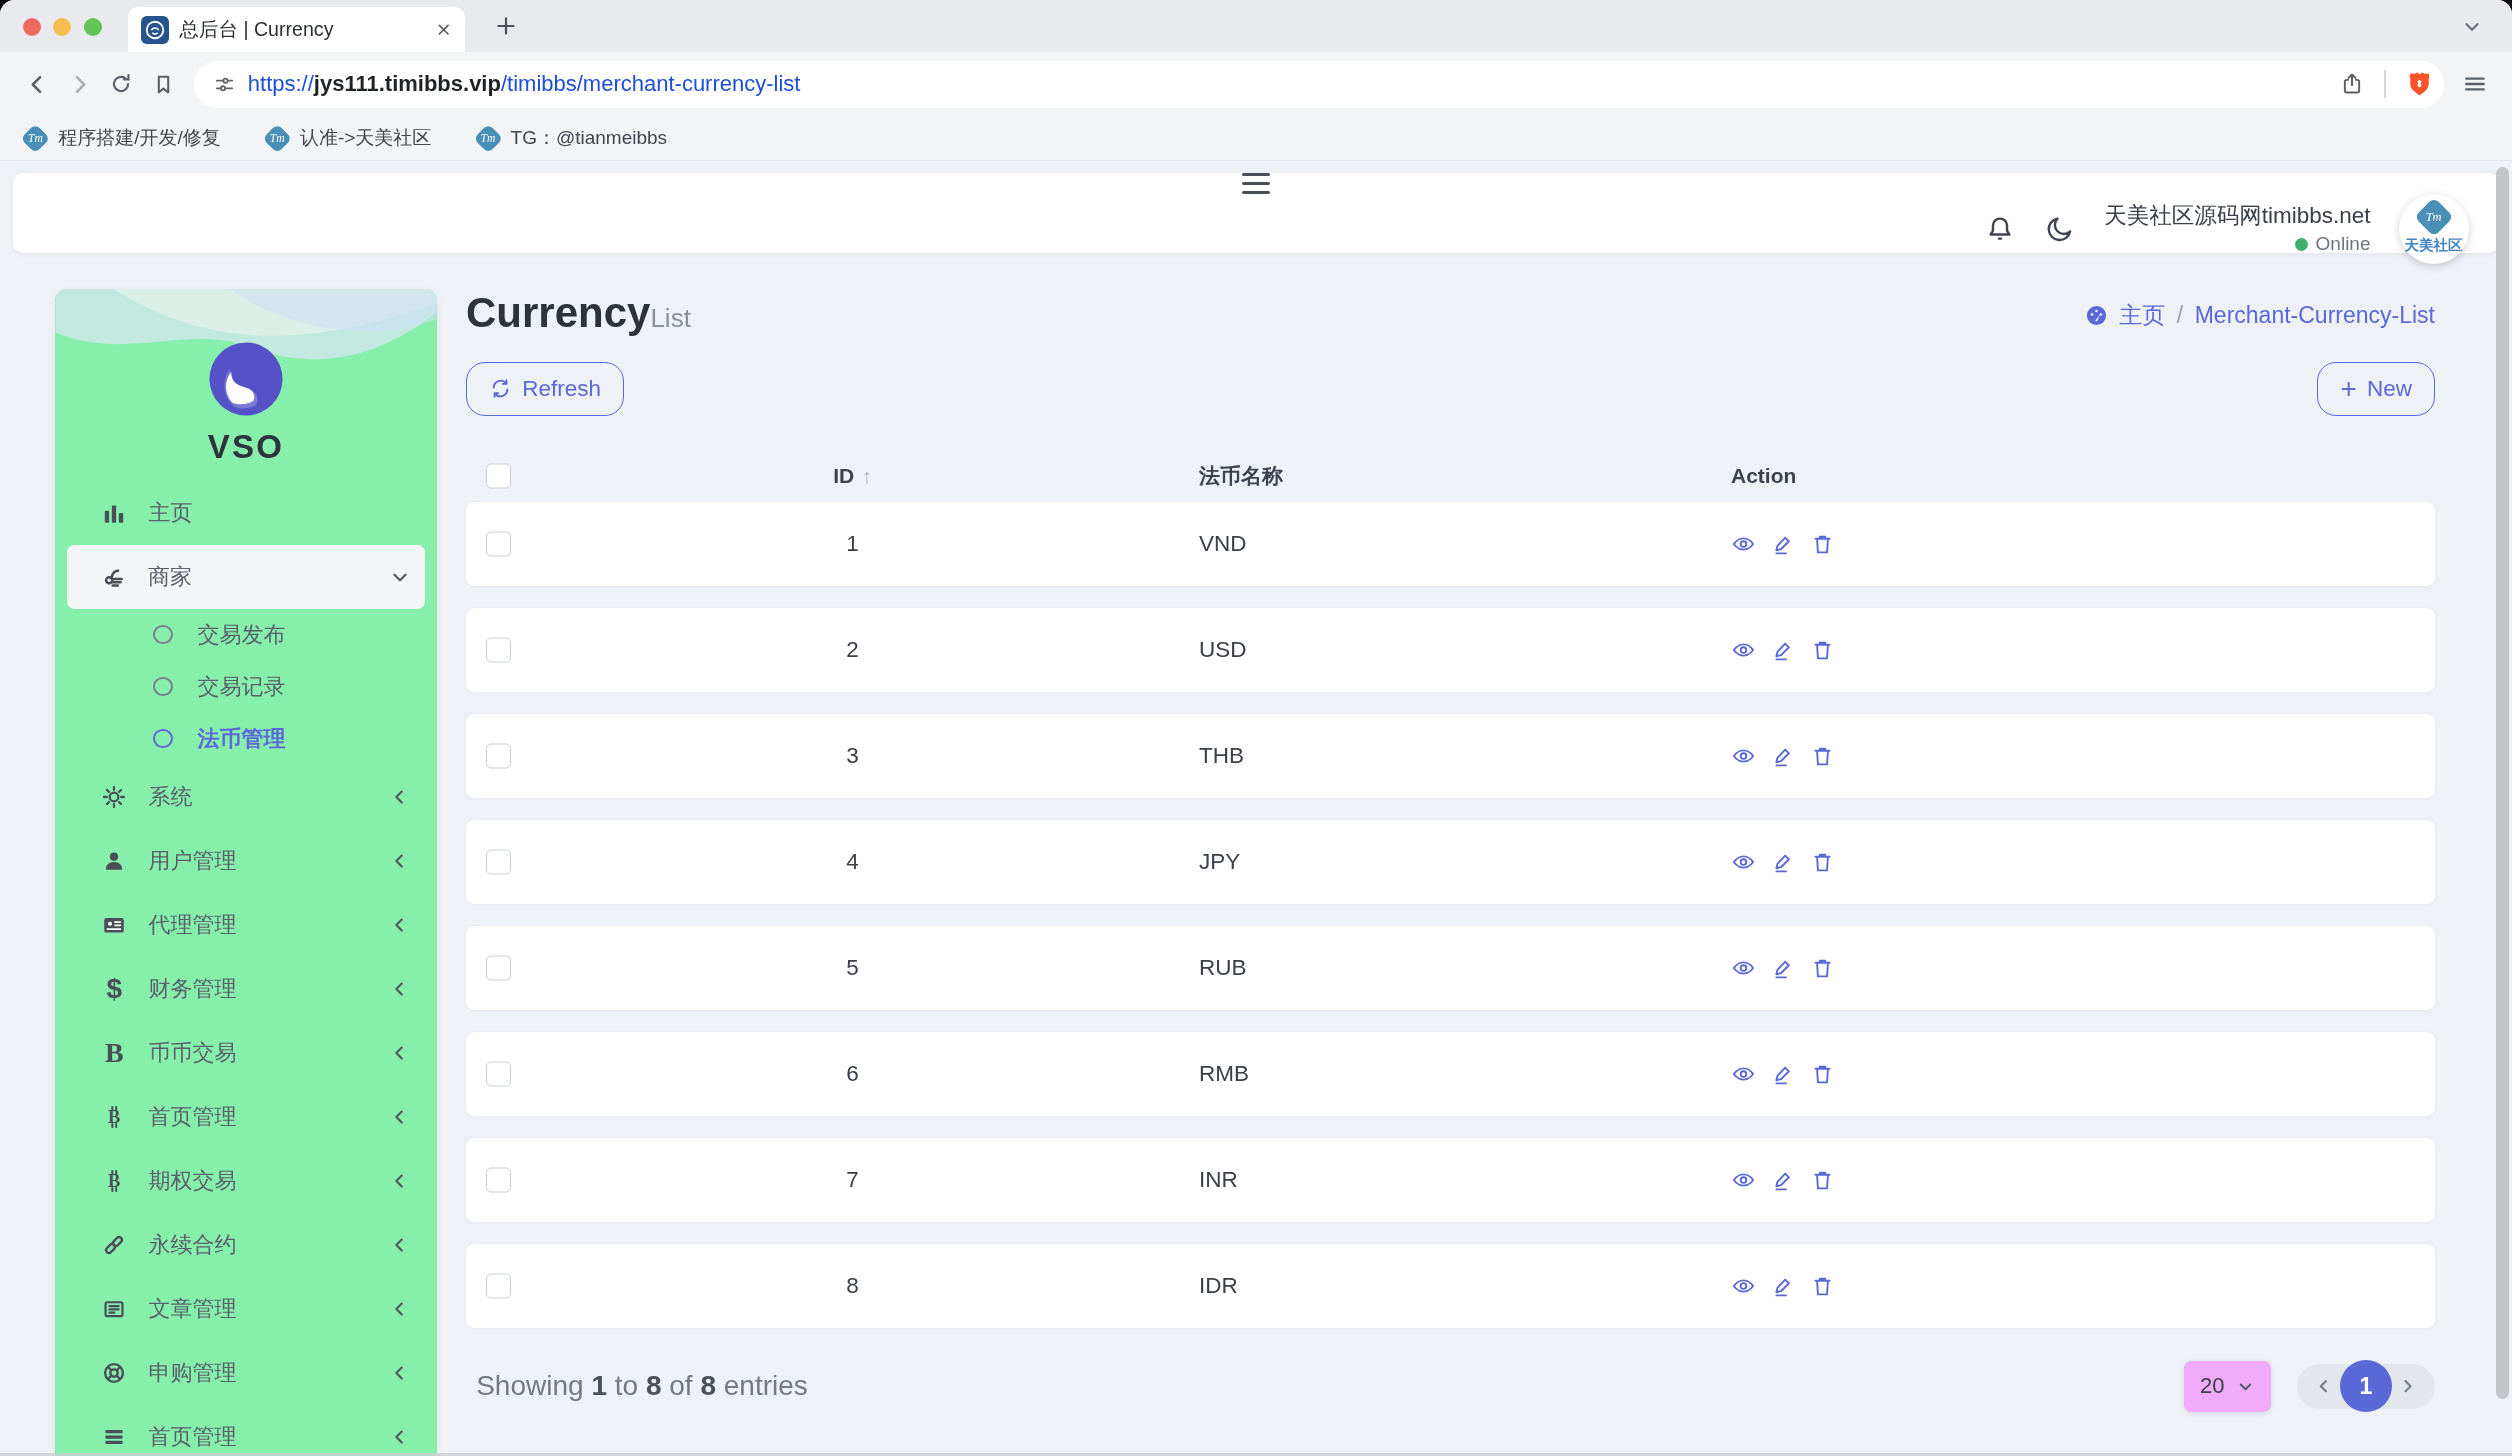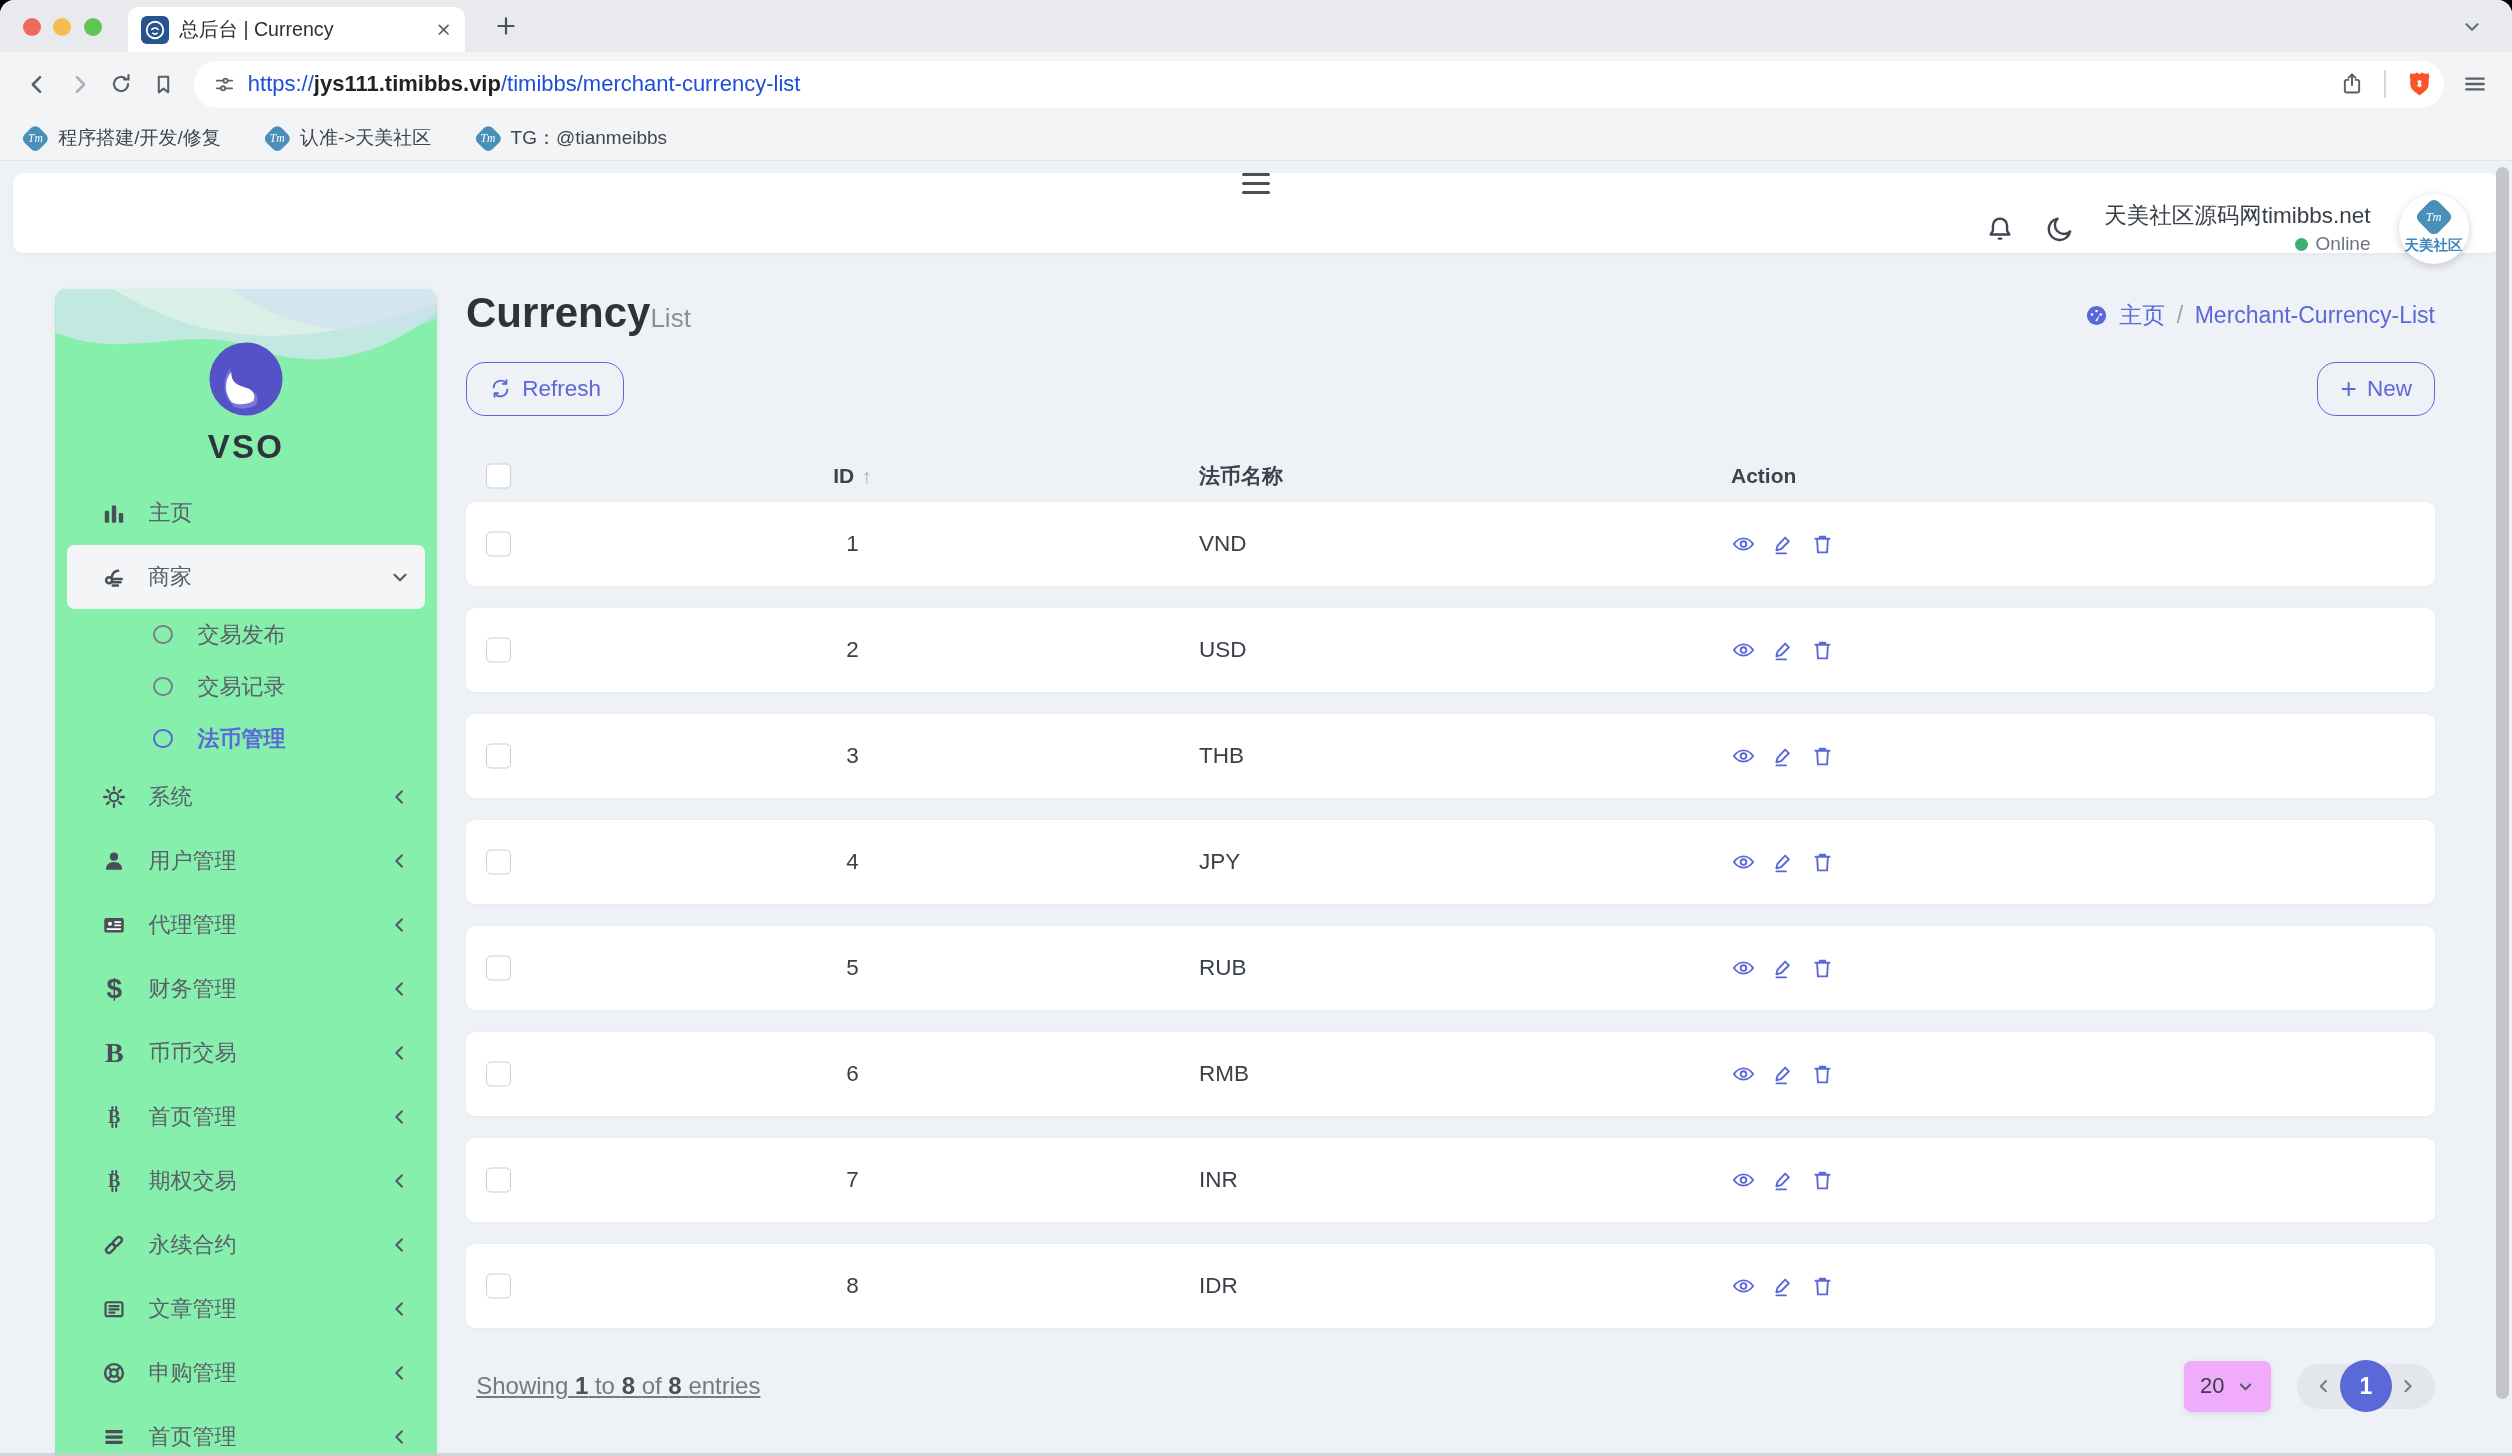--- a/index.html
+++ b/index.html
@@ -101,21 +101,21 @@
   .cb{ width:25px; height:25px; border:1.8px solid #c7ced7; border-radius:5.1px; background:#fff;
        position:absolute; left:20.4px; top:50%; transform:translateY(-50%); }
   .pos-id{ position:absolute; left:314px; width:145px; text-align:center; top:50%; transform:translateY(-50%);
            display:flex; align-items:center; justify-content:center; gap:7.3px; }
   .pos-name{ position:absolute; left:733px; top:50%; transform:translateY(-50%); }
   .pos-act{ position:absolute; left:1265px; top:50%; transform:translateY(-50%);
             display:flex; gap:14.5px; color:var(--accent); align-items:center; }
   .sort-arrow{ color:#a8b0b9; font-weight:400; font-size:20.4px; }
 
   .foot-row{ margin-top:33px; display:flex; align-items:center; }
-  .showing{ font-size:24px; color:#737a82; margin-left:10.2px;text-decoration:underline; }
+  .showing{ font-size:28px; color:#737a82; margin-left:10.2px; }
   .showing b{ color:#4a5056; }
   .foot-right{ margin-left:auto; display:flex; align-items:center; gap:26px; }
   .size-select{ width:87px; height:51px; background:#f0abfc; border-radius:7.3px; display:flex; align-items:center;
                 justify-content:center; gap:11.6px; font-size:22px; color:#3a4048;
                 box-shadow:0 1.5px 5.8px rgba(40,50,80,.10); }
   .pager{ width:138px; height:45px; background:#e3e6eb; border-radius:726px; display:flex; align-items:center;
           justify-content:space-between; padding:0 17.4px; }
   .pg-chev{ color:#7c828a; display:flex; }
   .pg-current{ width:52px; height:52px; border-radius:50%; background:var(--accent); color:#fff; font-size:23px;
                font-weight:700; display:flex; align-items:center; justify-content:center; flex:none; }

